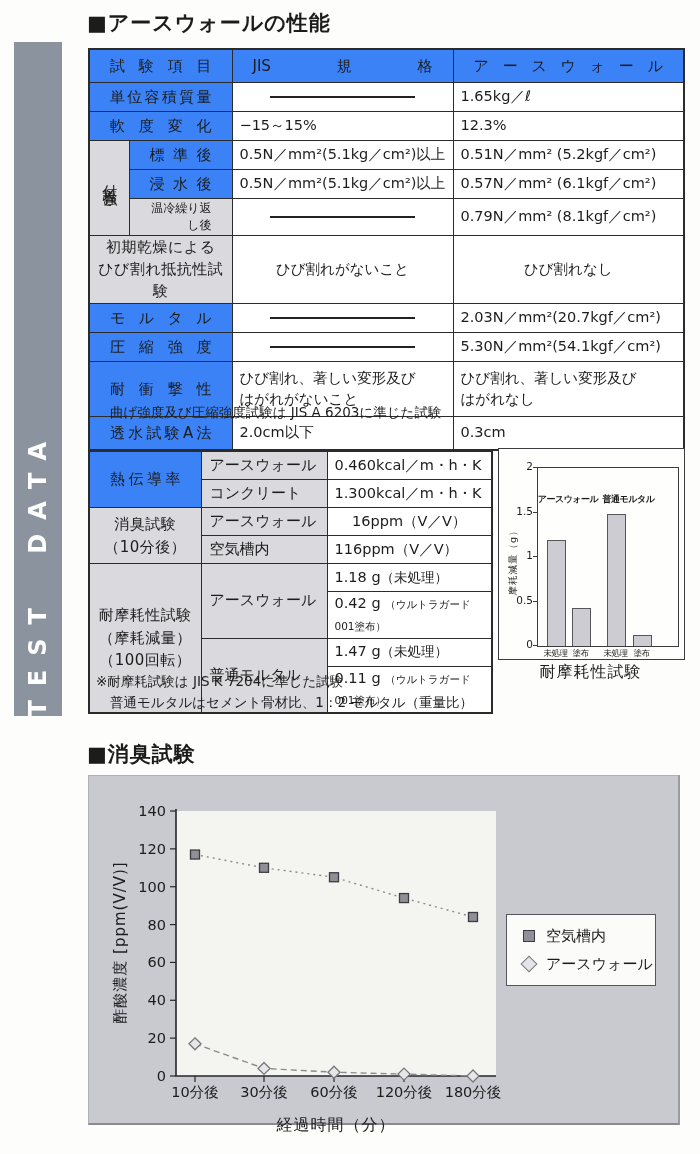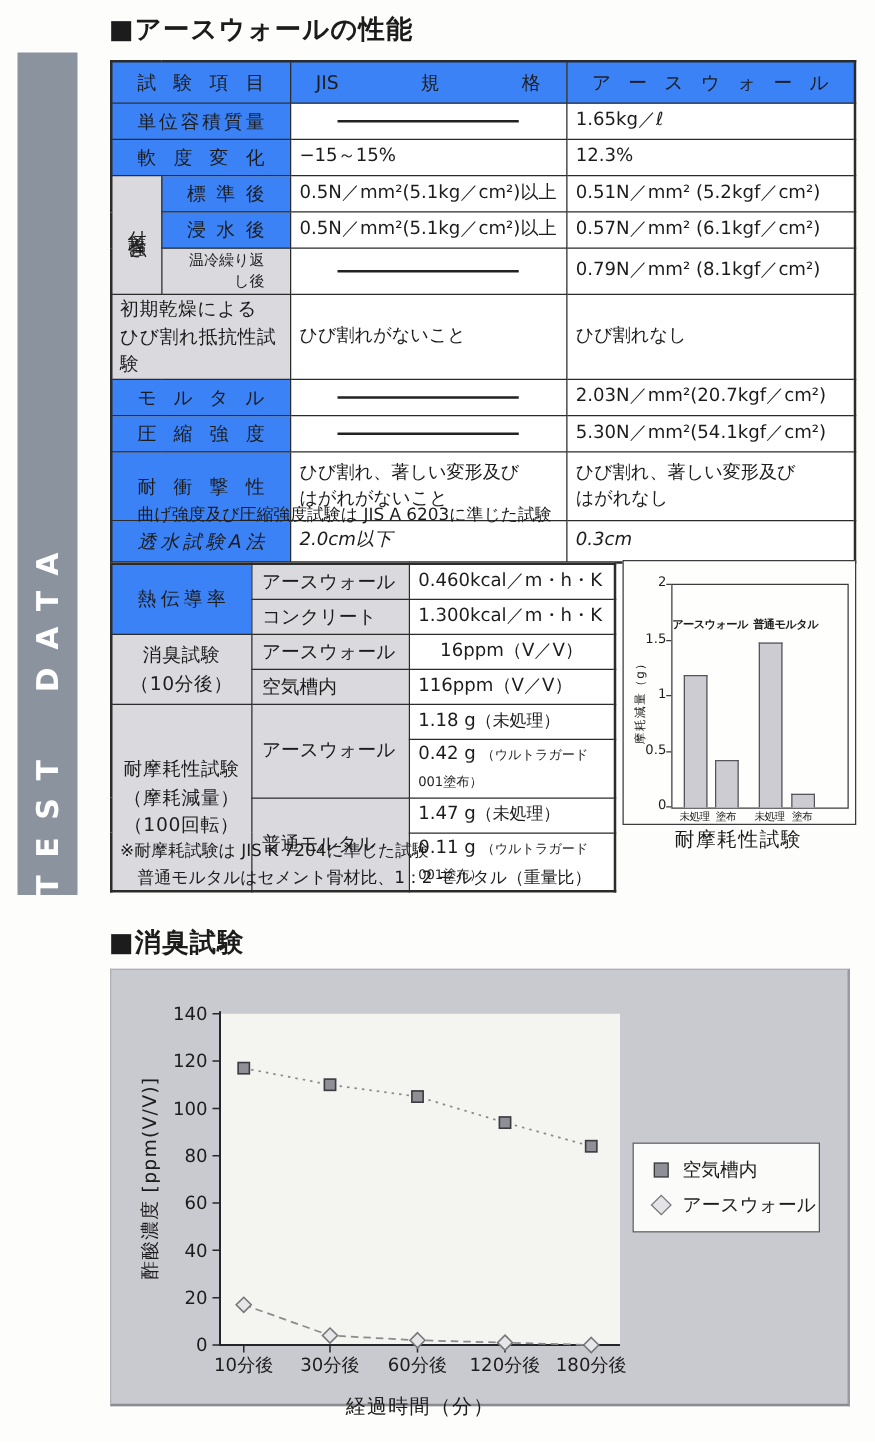--- a/index.html
+++ b/index.html
@@ -26,21 +26,21 @@
   .labc { background:#d9d9de; text-align:center; white-space:pre-line; letter-spacing:0.5px; padding:1px 3px; line-height:1.5; }
   .labs { background:#d9d9de; text-align:right; font-size:12px; padding:1px 20px; }
   .vert { background:#d9d9de; writing-mode:vertical-rl; text-orientation:upright; text-align:center;
           letter-spacing:3px; padding:2px 0; width:40px; }
   .item { background:#d9d9de; text-align:left; padding:1px 8px; }
   .jis,.ew,.val { background:#ffffff; text-align:left; font-size:14.5px; white-space:pre-line; line-height:1.5; padding:1px 7px; }
   .dash { border-top:2px solid #222; width:70%; margin:6px auto; height:0; }
   .note  { font-size:13.5px; }
   .noteS { font-size:10.5px; }
   .hrow th { height:30px; } .r26 td { height:26px;margin-top:41px; } .r28 td { height:28px; }
-  .r50 td { height:50px; } .r52 td { height:52px; } .r30 td { height:30px;font-style:italic; } .r27 td { height:25px; }
+  .r50 td { height:50px;text-align:center; } .r52 td { height:52px; } .r30 td { height:30px; } .r27 td { height:25px; }
 
   
   .fnote { position:absolute; left:96px; font-size:13.5px; line-height:21px; }
   .fn1 { top:402px; } .fn2 { top:671px; }
   .fnote .ind { padding-left:14px;text-align:right; }
 
   
   .bar-box { position:absolute; left:498px; top:448px; width:185px; height:210px; background:#fefefc;
              border:1.5px solid #3c3c40; }
   .bar-frame { position:absolute; left:38px; top:18px; width:140px; height:178px; border:1.2px solid #3c3c40; }

